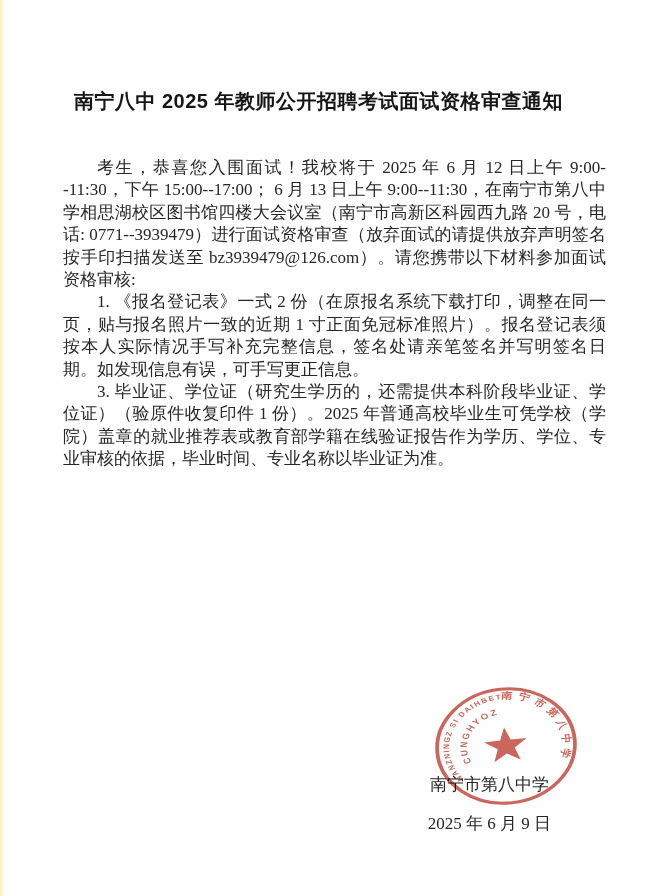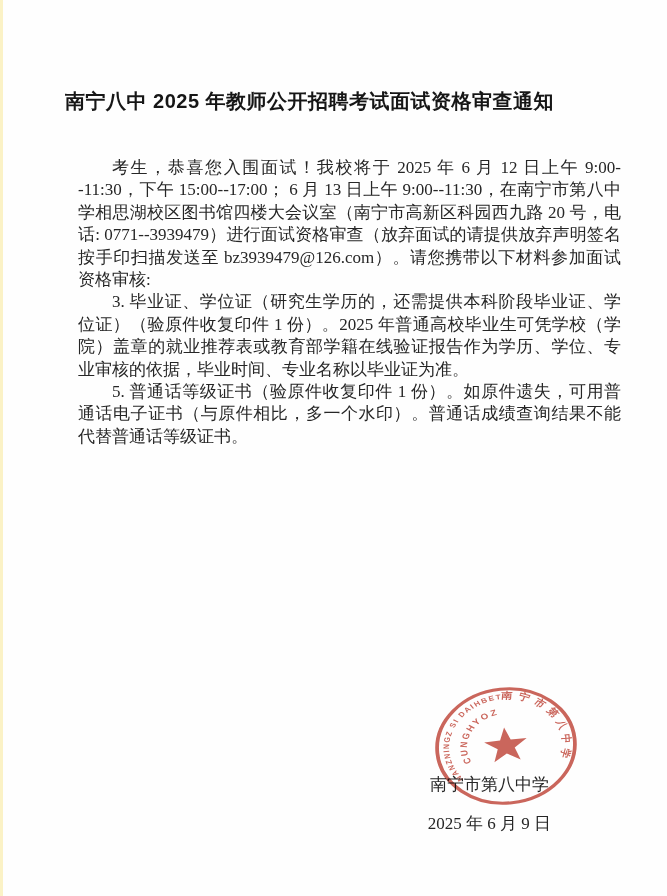--- a/index.html
+++ b/index.html
@@ -13,31 +13,32 @@
   .page {
     position: absolute; inset: 0;
     background: #fefefe;
   }
   .edge-strip {
     position: absolute; left: 0; top: 0;
     width: 3px; height: 896px;
   }
   .doc-title {
     position: absolute;
-    top: 88px; left: 65px; width: 543px;
+    top: 88px; left: 47px; width: 543px;
     margin: 0;
+    text-align: center;
     font-family: "Liberation Sans", "DejaVu Sans", sans-serif;
     font-weight: bold;
     font-size: 20px;
     letter-spacing: 0.5px;
     color: #161616;
   }
   .doc-body {
     position: absolute;
-    top: 157px; left: 78px; width: 543px;
+    top: 157px; left: 63px; width: 543px;
     font-size: 17px;
     line-height: 22.4px;
     color: #262626;
     text-align: justify;
   }
   .doc-body p {
     margin: 0;
     text-indent: 2em;
   }
   .signature {
@@ -82,22 +83,22 @@
 <body>
 
 <div class="page" style="background: rgb(254, 254, 254);">
 
   <div class="edge-strip" style="background: rgb(251, 242, 198);"></div>
 
   <h1 class="doc-title">南宁八中 2025 年教师公开招聘考试面试资格审查通知</h1>
 
   <div class="doc-body">
     <p>考生，恭喜您入围面试！我校将于 2025 年 6 月 12 日上午 9:00--11:30，下午 15:00--17:00； 6 月 13 日上午 9:00--11:30，在南宁市第八中学相思湖校区图书馆四楼大会议室（南宁市高新区科园西九路 20 号，电话: 0771--3939479）进行面试资格审查（放弃面试的请提供放弃声明签名按手印扫描发送至 bz3939479@126.com）。请您携带以下材料参加面试资格审核:</p>
+    <p>1. 《报名登记表》一式 2 份（在原报名系统下载打印，调整在同一页，贴与报名照片一致的近期 1 寸正面免冠标准照片）。报名登记表须按本人实际情况手写补充完整信息，签名处请亲笔签名并写明签名日期。如发现信息有误，可手写更正信息。</p>
     <p>3. 毕业证、学位证（研究生学历的，还需提供本科阶段毕业证、学位证）（验原件收复印件 1 份）。2025 年普通高校毕业生可凭学校（学院）盖章的就业推荐表或教育部学籍在线验证报告作为学历、学位、专业审核的依据，毕业时间、专业名称以毕业证为准。</p>
-    <p>5. 普通话等级证书（验原件收复印件 1 份）。如原件遗失，可用普通话电子证书（与原件相比，多一个水印）。普通话成绩查询结果不能代替普通话等级证书。</p>
   </div>
 
   <div class="signature">
     <div class="sig-name">南宁市第八中学</div>
     <div class="sig-date">2025 年 6 月 9 日</div>
   </div>
 
   <div class="stamp">
     <svg viewBox="0 0 200 200" preserveAspectRatio="none">
       <defs>

